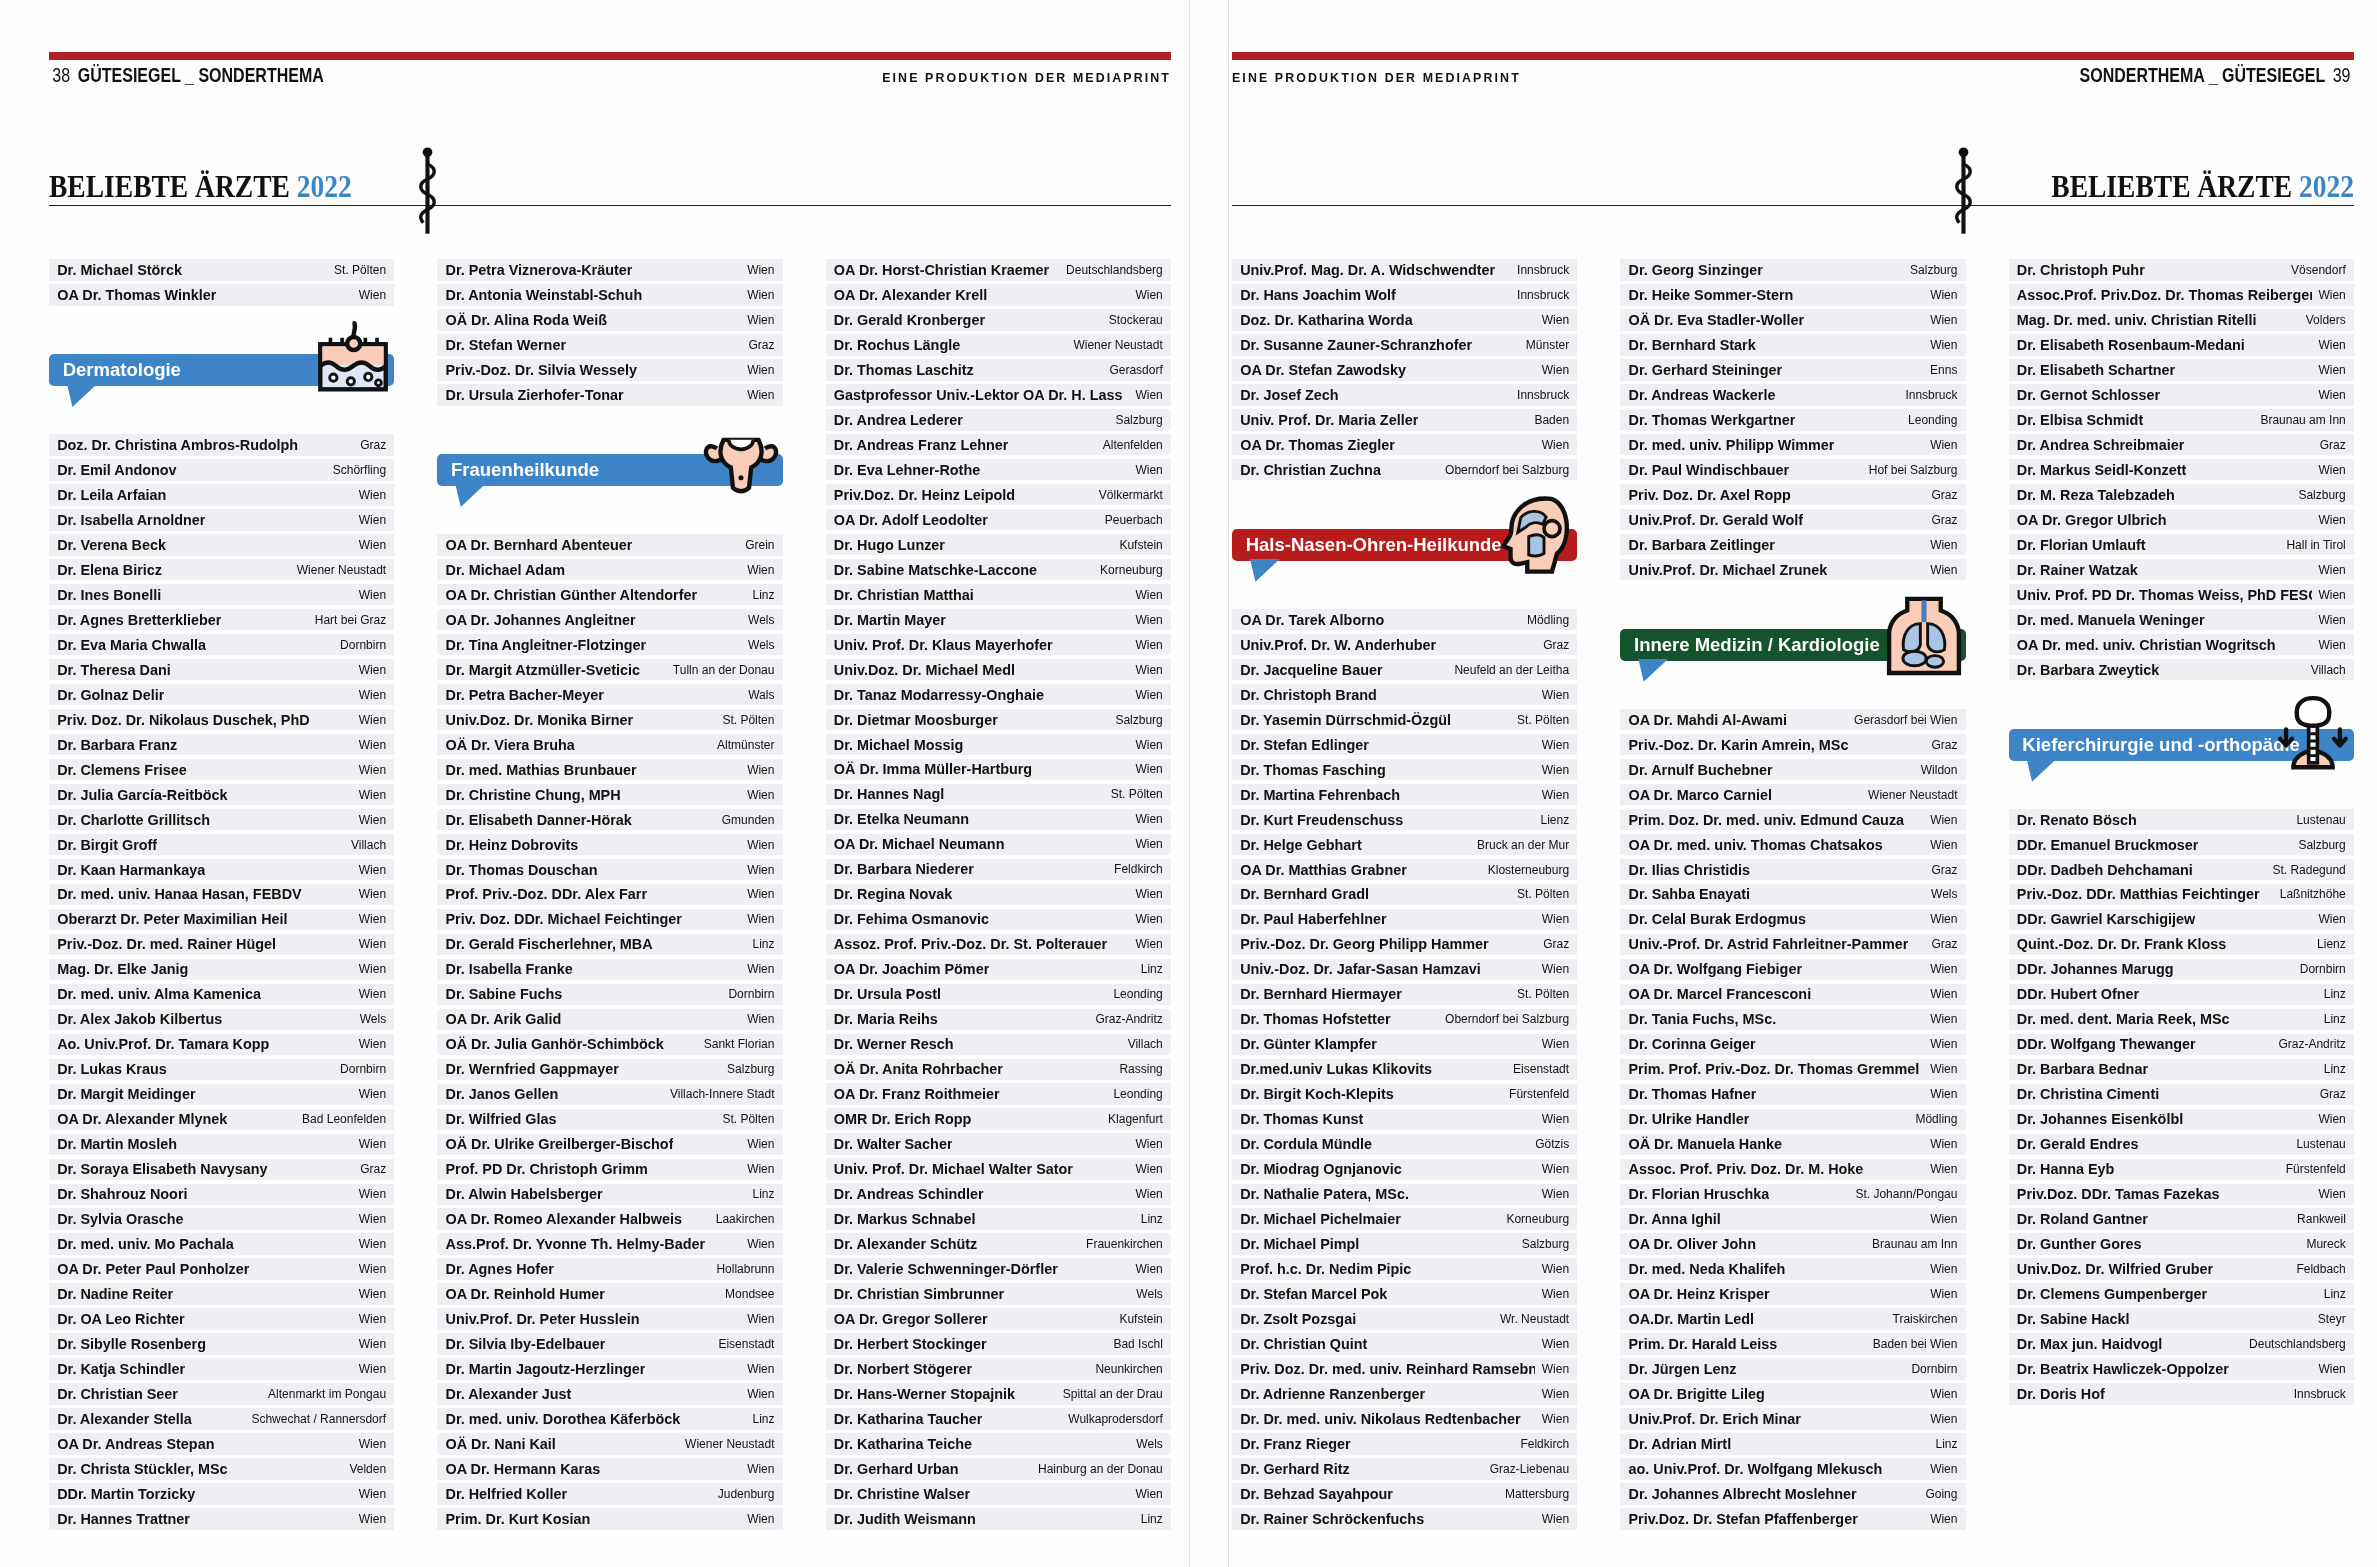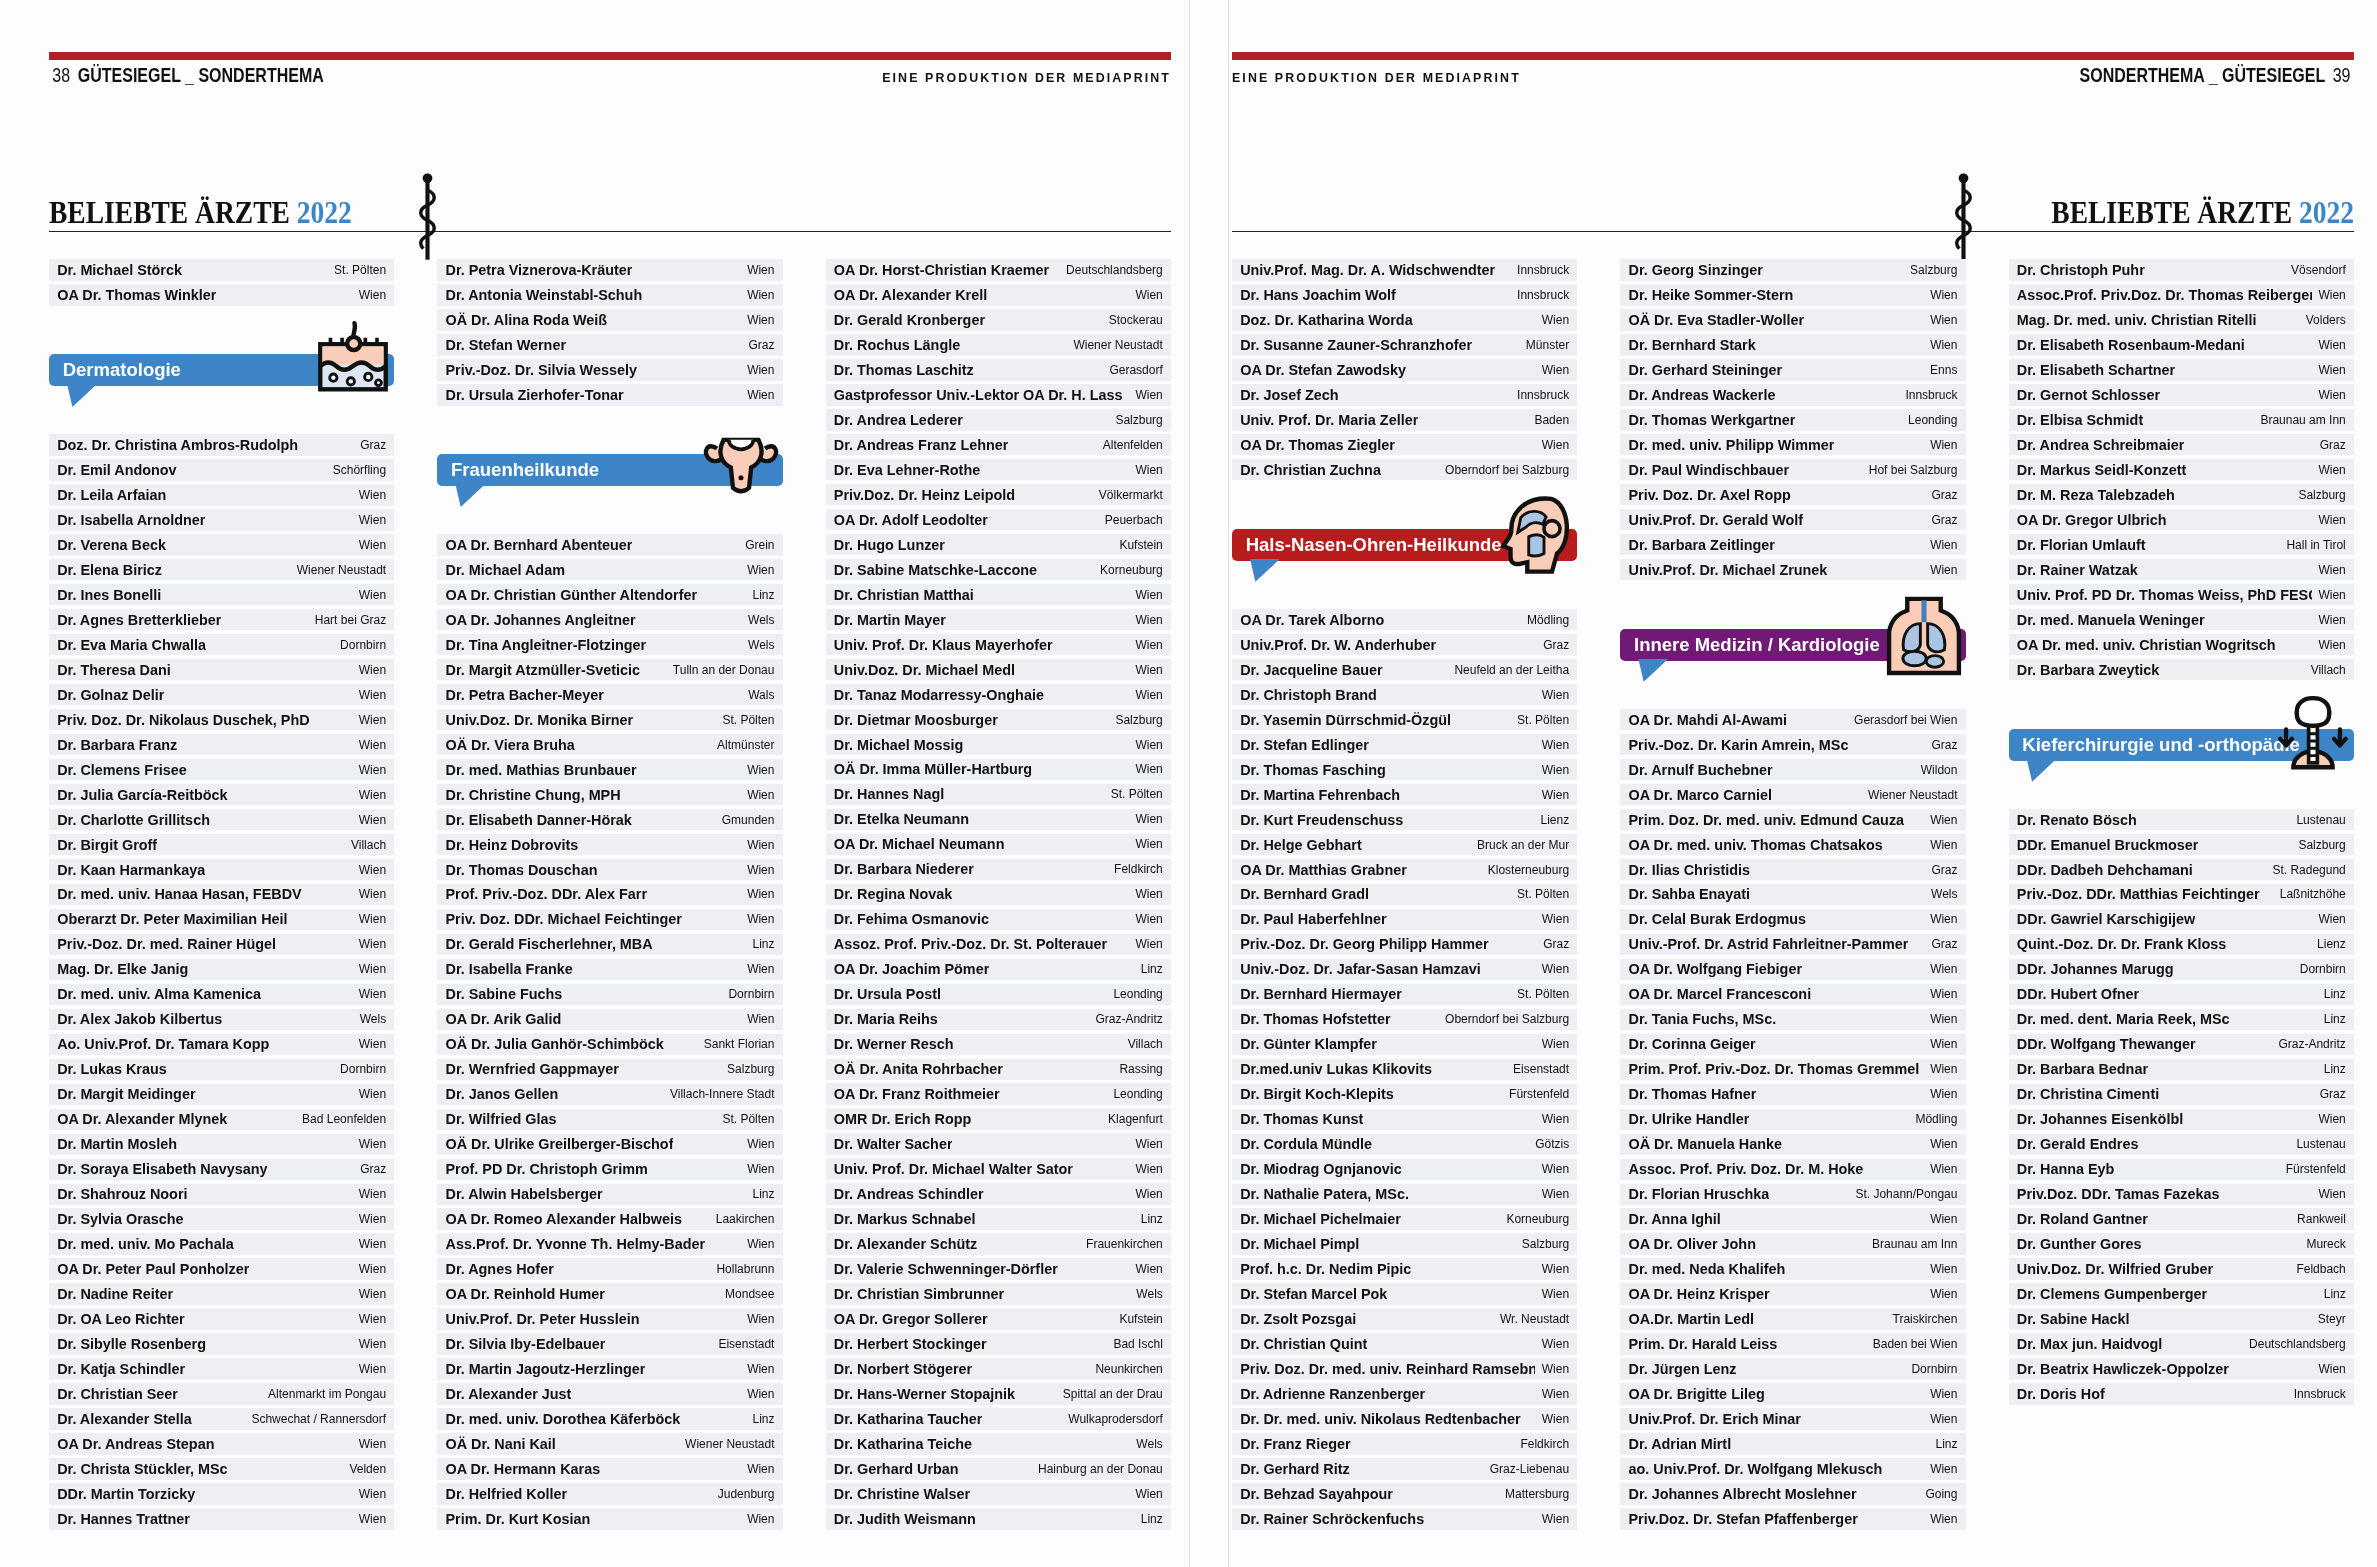--- a/index.html
+++ b/index.html
@@ -10,21 +10,21 @@
   .page.left{left:49px;}
   .page.right{left:1232px;}
   .redbar{position:absolute;left:0;right:0;top:52px;height:7.5px;}
   .pagehead{position:absolute;left:0;right:0;top:64px;display:flex;justify-content:space-between;align-items:baseline;}
   .ph-main{font-size:20px;font-weight:700;white-space:nowrap;}
   .ph-main .pagenum{font-weight:400;margin:0 4.1px;}
   .ph-squeeze{display:inline-block;transform:scaleX(.8);}
   .page.left .ph-squeeze{transform-origin:0 50%;}
   .page.right .ph-squeeze{transform-origin:100% 50%;}
   .ph-prod{font-size:12.4px;font-weight:700;letter-spacing:2.1px;white-space:nowrap;}
-  .titlezone{position:absolute;left:0;right:0;top:182px;height:89px;}
+  .titlezone{position:absolute;left:0;right:0;top:156px;height:89px;}
   .titlerule{position:absolute;left:0;right:0;top:49px;height:1.4px;background:#222;}
   .bigtitle{position:absolute;top:12.4px;font-family:"Liberation Serif", serif;font-weight:700;
             font-size:32px;white-space:nowrap;}
   .page.left .bigtitle{left:0;transform:scaleX(.86);transform-origin:0 50%;}
   .page.right .bigtitle{right:0;transform:scaleX(.86);transform-origin:100% 50%;text-align:right;}
   .staff{position:absolute;top:-9.6px;width:29px;height:88px;}
   .page.left .staff{left:364px;}
   .page.right .staff{right:376px;}
   .cols{position:absolute;left:0;right:0;top:259px;display:flex;gap:43px;}
   .col{flex:1;min-width:0;}
@@ -936,21 +936,21 @@
         </div>
         <div class="drow">
           <span class="dname">Dr. Barbara Zeitlinger</span>
           <span class="dcity">Wien</span>
         </div>
         <div class="drow">
           <span class="dname">Univ.Prof. Dr. Michael Zrunek</span>
           <span class="dcity">Wien</span>
         </div>
         <div class="secblock">
-          <div class="secbar" style="background: #701a75;">
+          <div class="secbar" style="background: #14532d;">
             <span class="seclabel">Innere Medizin / Kardiologie</span>
           </div>
           <div class="sectail" style="background: rgb(61, 133, 198);"></div>
           <span class="secicon"><svg viewBox="0 0 110 110">
               <path d="M32 6 h46 v16 c15 5 23 15 25 30 v56 H7 V52 C9 37 17 27 32 22 z" fill="#f9cdb7" stroke="#111" stroke-width="6"></path>
               <path d="M55 8 v30" stroke="#4a7dbb" stroke-width="7"></path>
               <path d="M50 40 c-17 0 -26 17 -23 36 c10 6 21 2 23 -7 z" fill="#aac4e4" stroke="#111" stroke-width="4"></path>
               <path d="M60 40 c17 0 26 17 23 36 c-10 6 -21 2 -23 -7 z" fill="#aac4e4" stroke="#111" stroke-width="4"></path>
               <ellipse cx="42" cy="88" rx="16" ry="10" fill="#aac4e4" stroke="#111" stroke-width="4"></ellipse>
               <ellipse cx="70" cy="92" rx="12" ry="8" fill="#aac4e4" stroke="#111" stroke-width="4"></ellipse>

